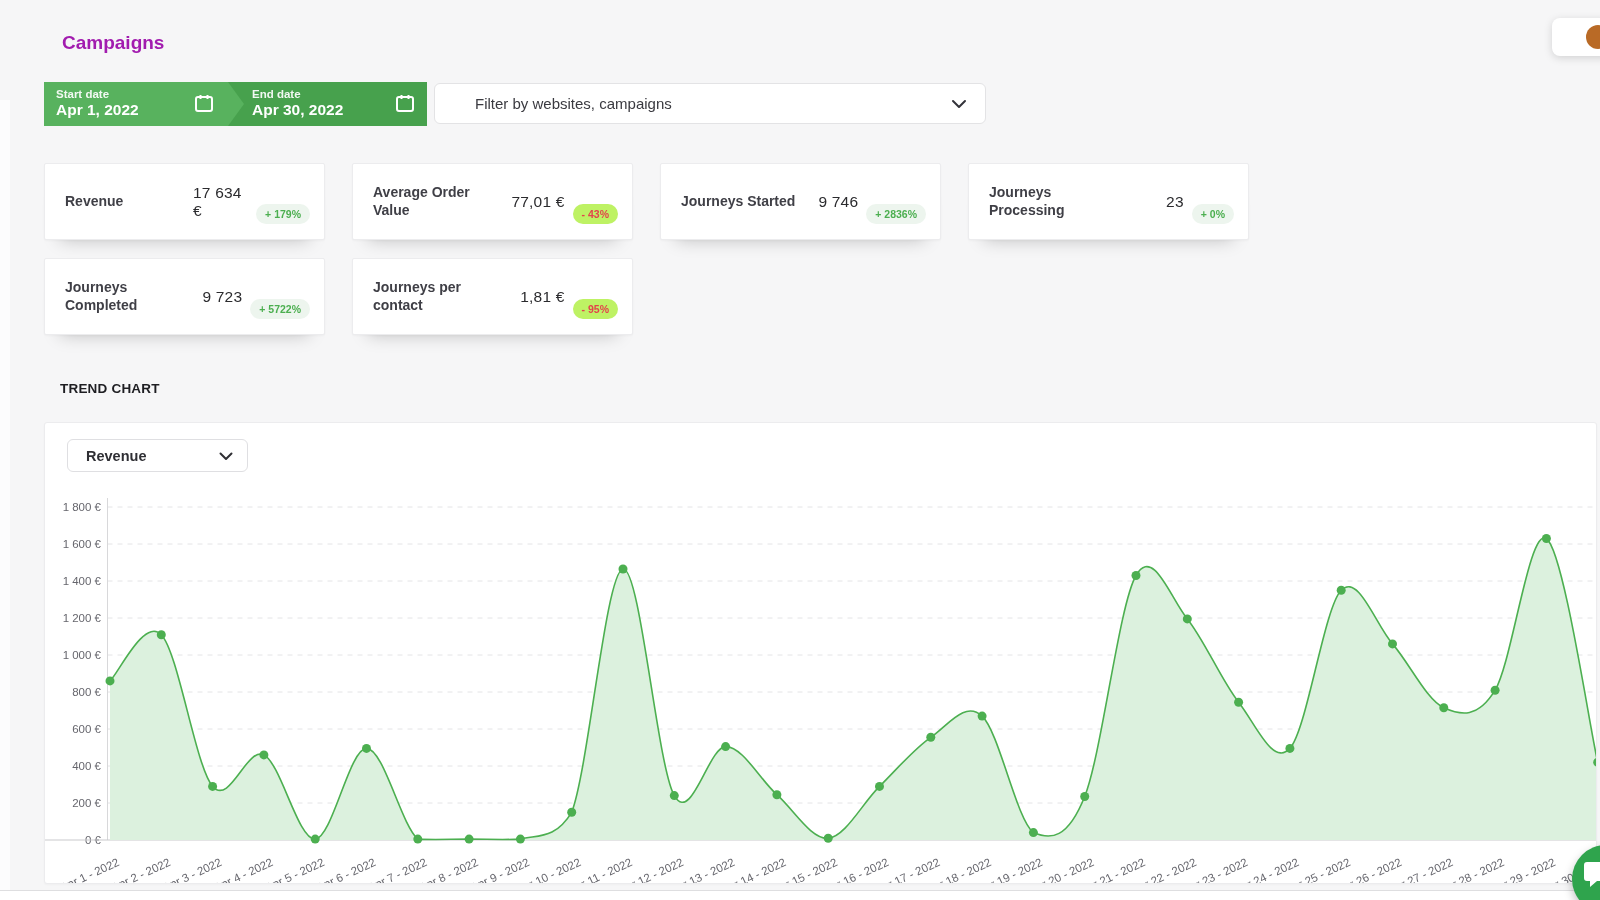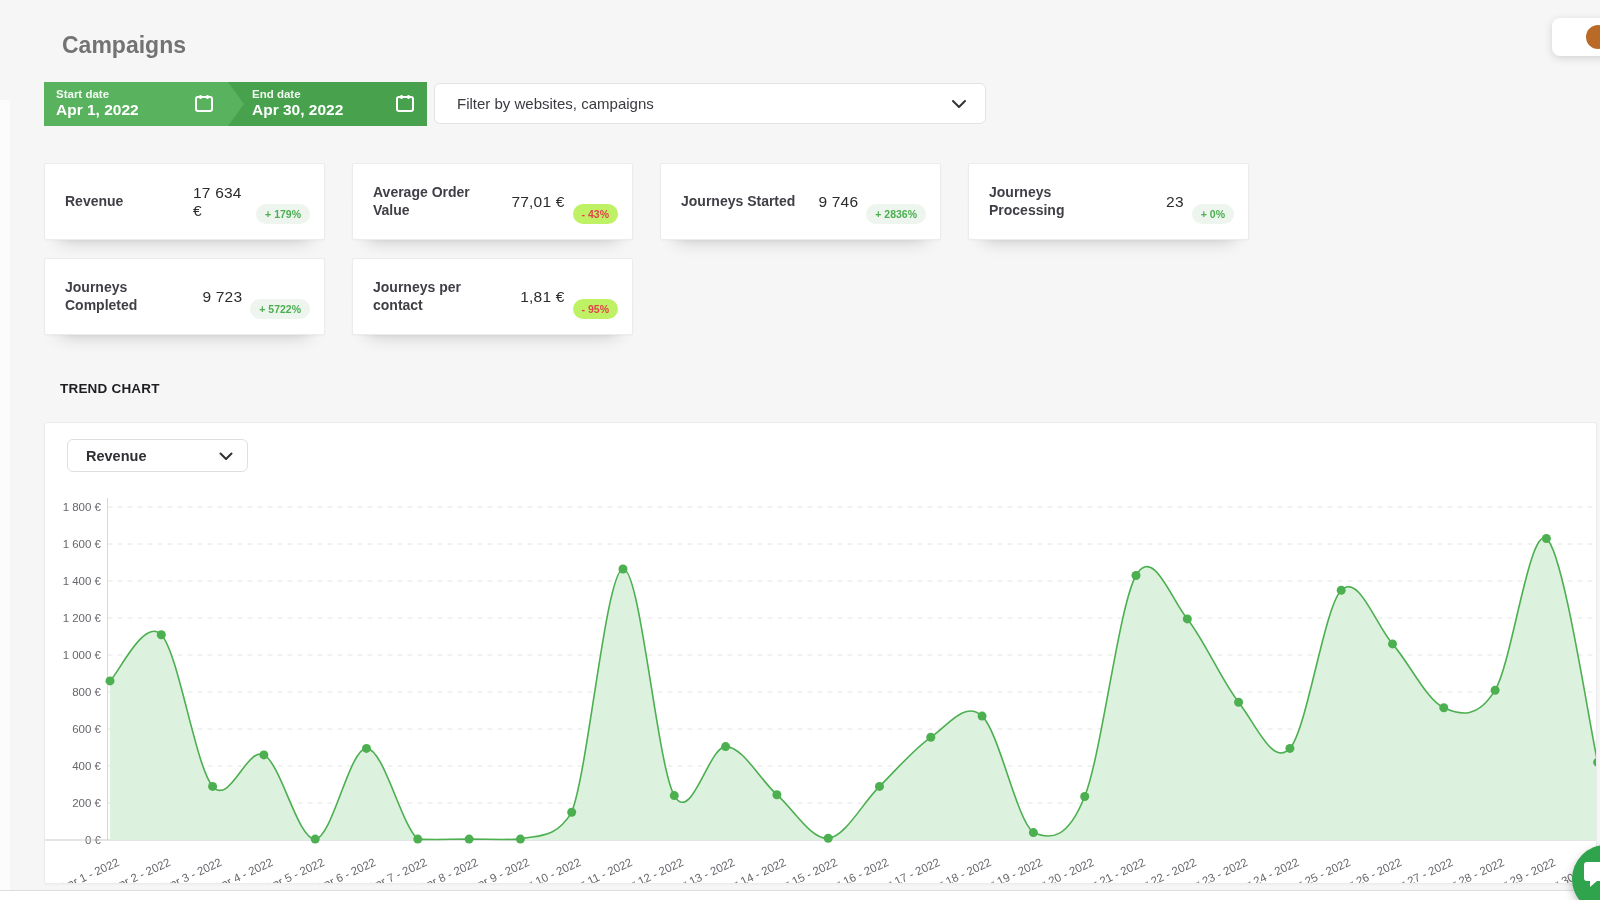--- a/index.html
+++ b/index.html
@@ -4,21 +4,21 @@
 <style>
   * { margin:0; padding:0; box-sizing:border-box; }
   html,body { width:1600px; height:900px; overflow:hidden; }
   body {
     background:#f6f6f7;
     font-family:"Liberation Sans", sans-serif;
     position:relative;
     color:#3f3f46;
   }
   .left-gutter { position:absolute; left:0; top:100px; width:10px; height:800px; background:#fcfcfd; }
-  .page-title { position:absolute; left:62px; top:32px; font-size:23px; font-weight:700; color:#737373; }
+  .page-title { position:absolute; left:62px; top:32px; font-size:19px; font-weight:700; color:#a21caf; }
 
   .avatar-chip {
     position:absolute; left:1552px; top:18px; width:60px; height:38px;
     background:#fff; border-radius:8px; box-shadow:0 2px 8px rgba(0,0,0,.15);
   }
   .avatar-chip .avatar { position:absolute; left:34px; top:7px; width:24px; height:24px; border-radius:50%; background:#b96a26; }
 
   
   .daterange { position:absolute; left:44px; top:82px; width:383px; height:44px; }
   .date-half { position:absolute; top:0; height:44px; color:#fff; padding:6px 0 0 12px; cursor:pointer; }
@@ -27,21 +27,21 @@
   .date-label { font-size:11.5px; font-weight:700; color:rgba(255,255,255,.92); }
   .date-value { font-size:15.5px; font-weight:700; margin-top:1px; }
   .cal-icon { position:absolute; top:11px; }
   .date-start .cal-icon { right:30px; }
   .date-end .cal-icon { right:12px; }
 
   
   .filter-select {
     position:absolute; left:434px; top:83px; width:552px; height:41px;
     background:#fff; border:1px solid #e3e3e5; border-radius:6px;
-    display:flex; align-items:center; padding:0 18px 0 22px; cursor:pointer;
+    display:flex; align-items:center; padding:0 18px 0 40px; cursor:pointer;
   }
   .filter-select .ph { font-size:15px; color:#3a3a40; flex:1; }
 
   
   .kpi-grid { position:absolute; left:44px; top:163px; width:1240px; display:flex; flex-wrap:wrap; column-gap:27px; row-gap:18px; }
   .kpi-card {
     width:281px; height:77px; background:#fff; border:1px solid #ececee; border-radius:2px;
     box-shadow:0 1px 2px rgba(0,0,0,.03), 0 16px 18px -16px rgba(0,0,0,.22);
     display:flex; align-items:center; padding:0 14px 0 20px;
   }

